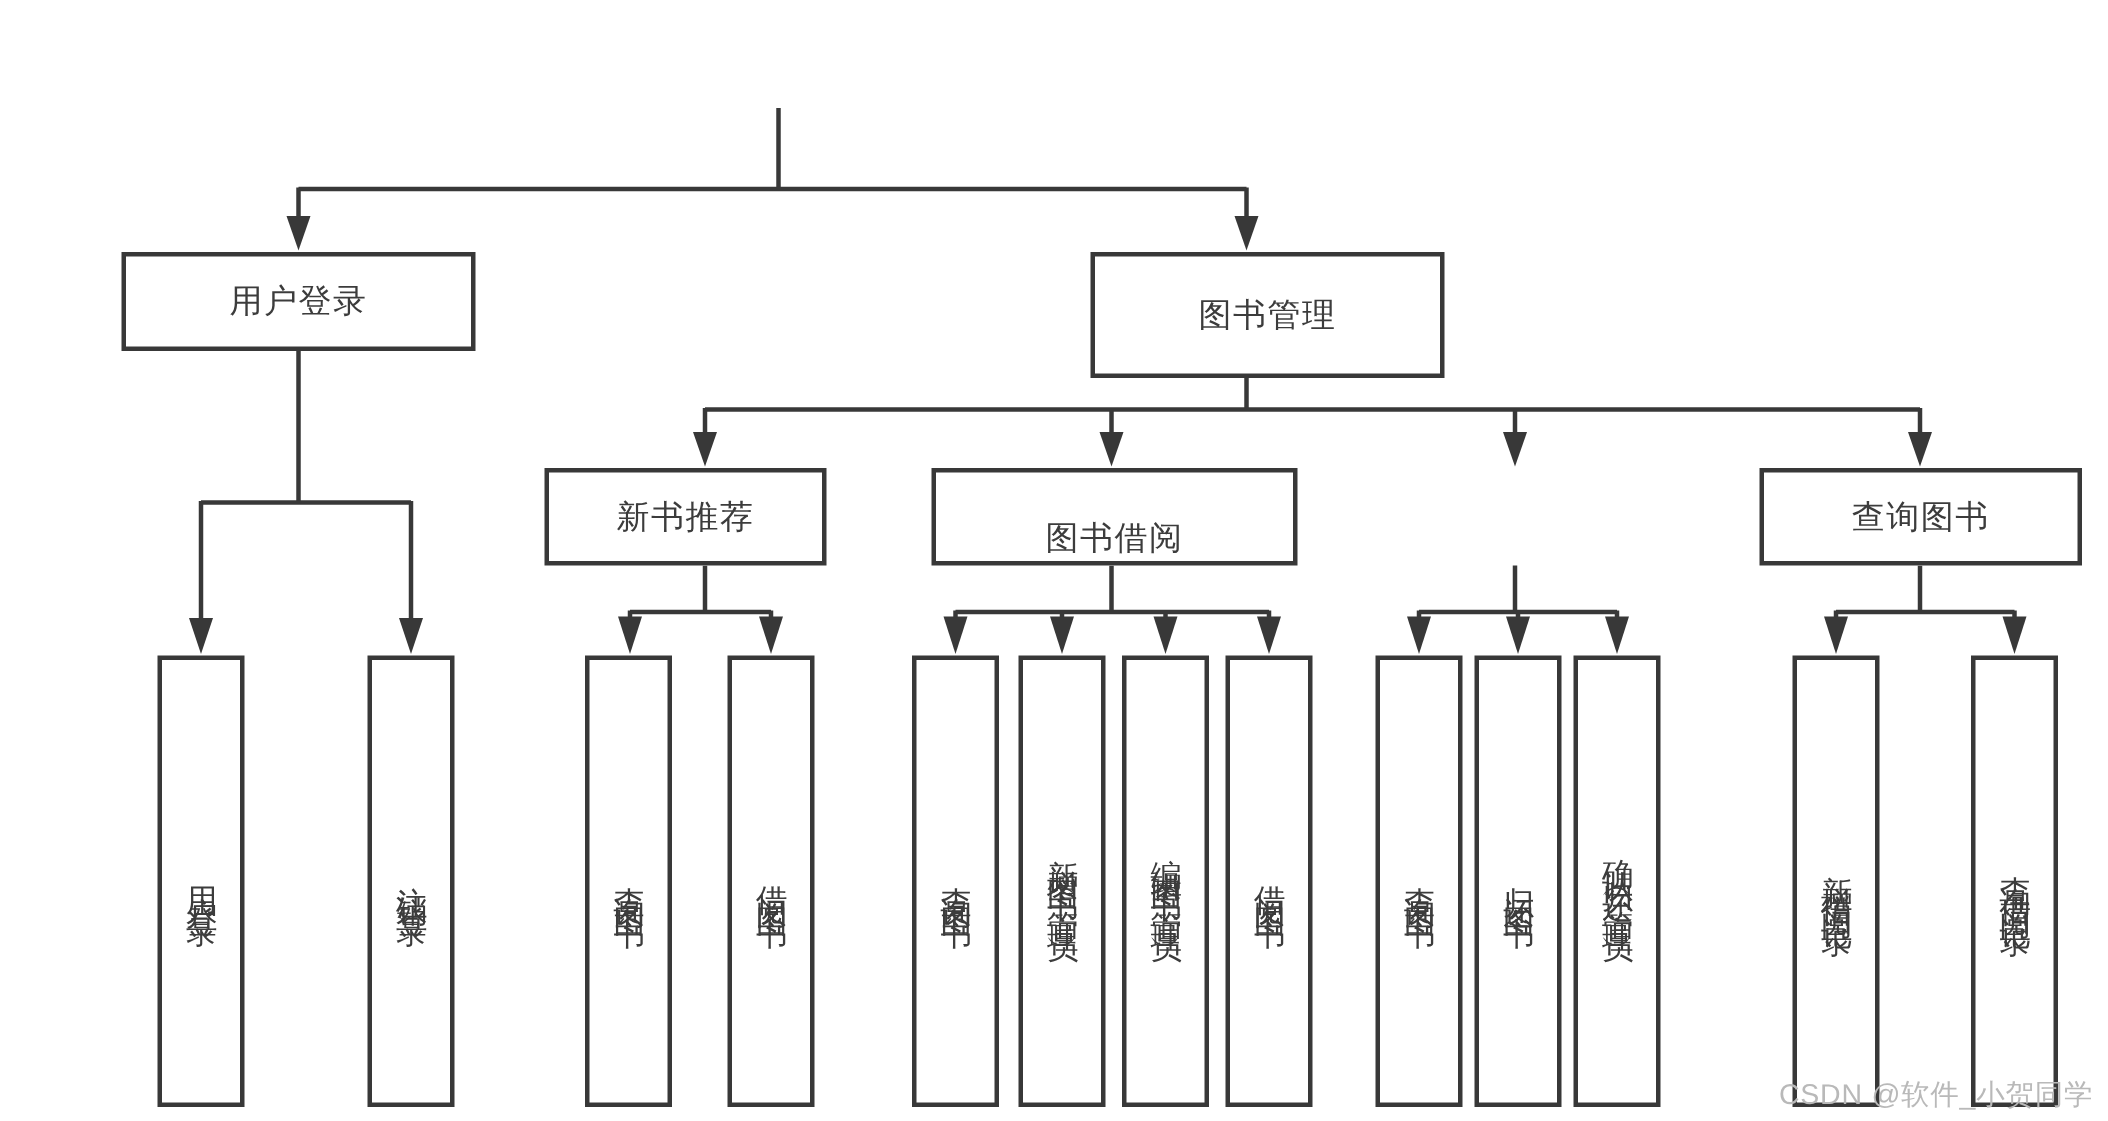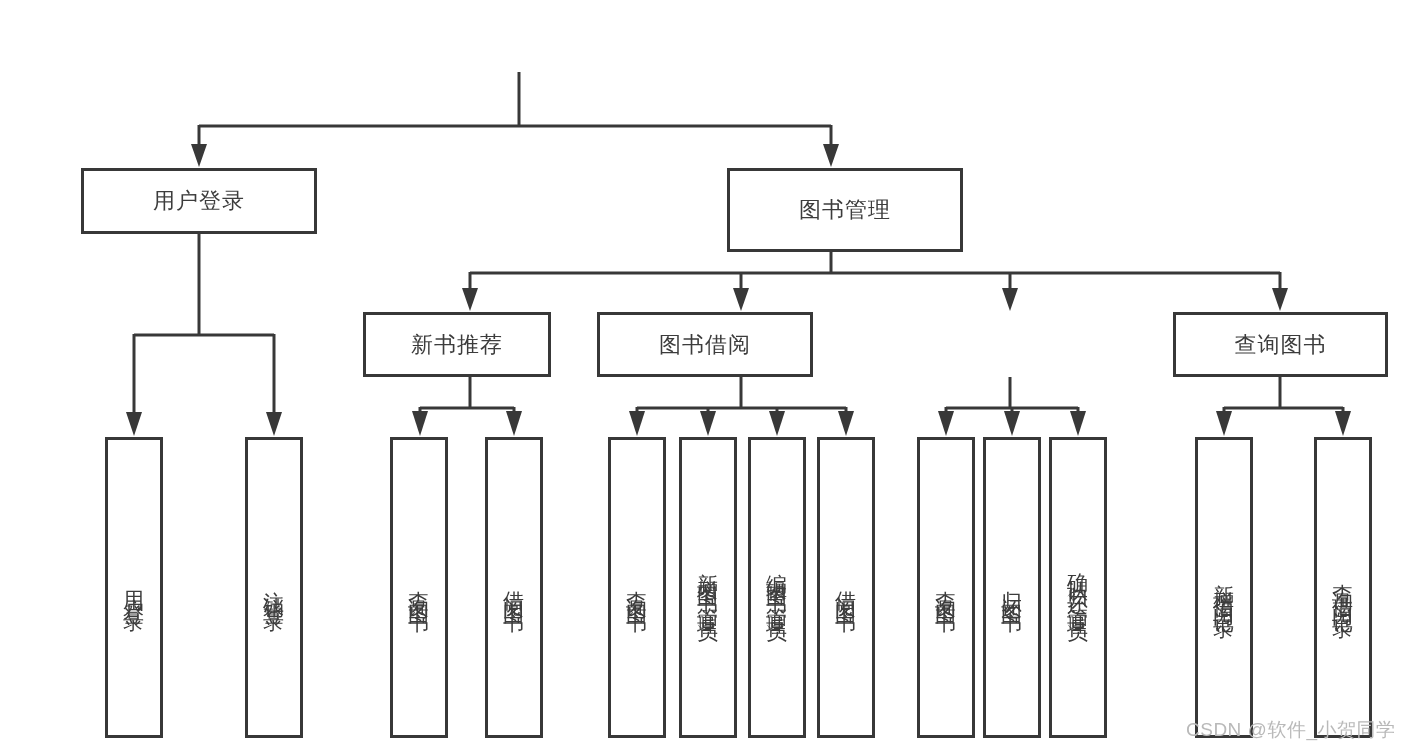--- a/index.html
+++ b/index.html
@@ -139,21 +139,21 @@
   <div class="node h-node" style="left:81px;top:168px;width:236px;height:66px;">
     <span class="lbl">用户登录</span>
   </div>
   <div class="node h-node" style="left:727px;top:168px;width:236px;height:84px;">
     <span class="lbl">图书管理</span>
   </div>
 
   <div class="node h-node" style="left:363px;top:312px;width:188px;height:65px;">
     <span class="lbl">新书推荐</span>
   </div>
-  <div class="node h-node" style="left:597px;top:312px;width:216px;height:65px;">
+  <div class="node h-node" style="left:621px;top:312px;width:244px;height:65px;align-items:flex-end;">
     <span class="lbl">图书借阅</span>
   </div>
   <div class="node h-node" style="left:1173px;top:312px;width:215px;height:65px;">
     <span class="lbl">查询图书</span>
   </div>
 
   <div class="node v-node" style="left:105px;top:437px;width:58px;height:301px;">
     <span class="lbl">用户登录</span>
   </div>
   <div class="node v-node" style="left:245px;top:437px;width:58px;height:301px;">

